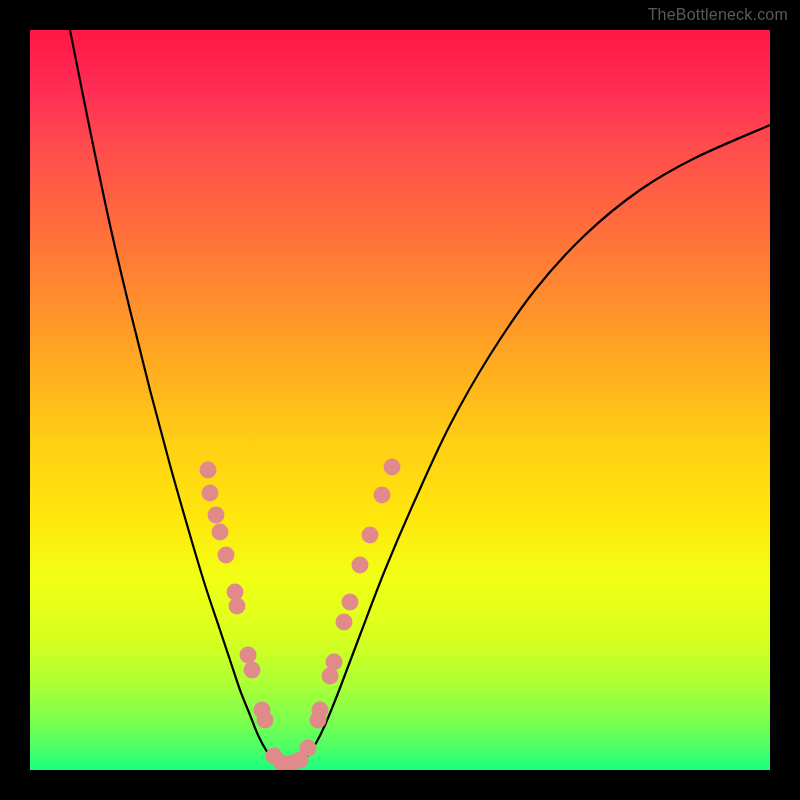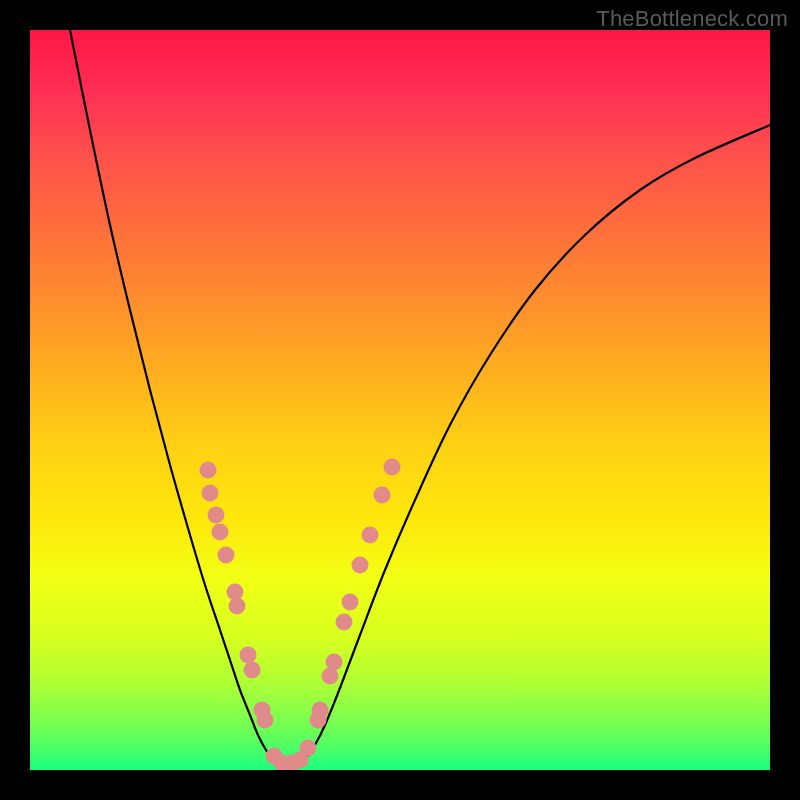--- a/index.html
+++ b/index.html
@@ -30,21 +30,21 @@
       #d8ff1f 82%,
       #b0ff33 88%,
       #7fff4d 93%,
       #4dff66 97%,
       #1aff80 100%);
   }
   .watermark {
     position: absolute;
     top: 6px;
     right: 12px;
-    font-size: 22px;
+    font-size: 16px;
     font-weight: 500;
     color: #5a5a5a;
     letter-spacing: 0.2px;
     z-index: 10;
   }
   svg.plot {
     position: absolute;
     left: 30px;
     top: 30px;
     width: 740px;

